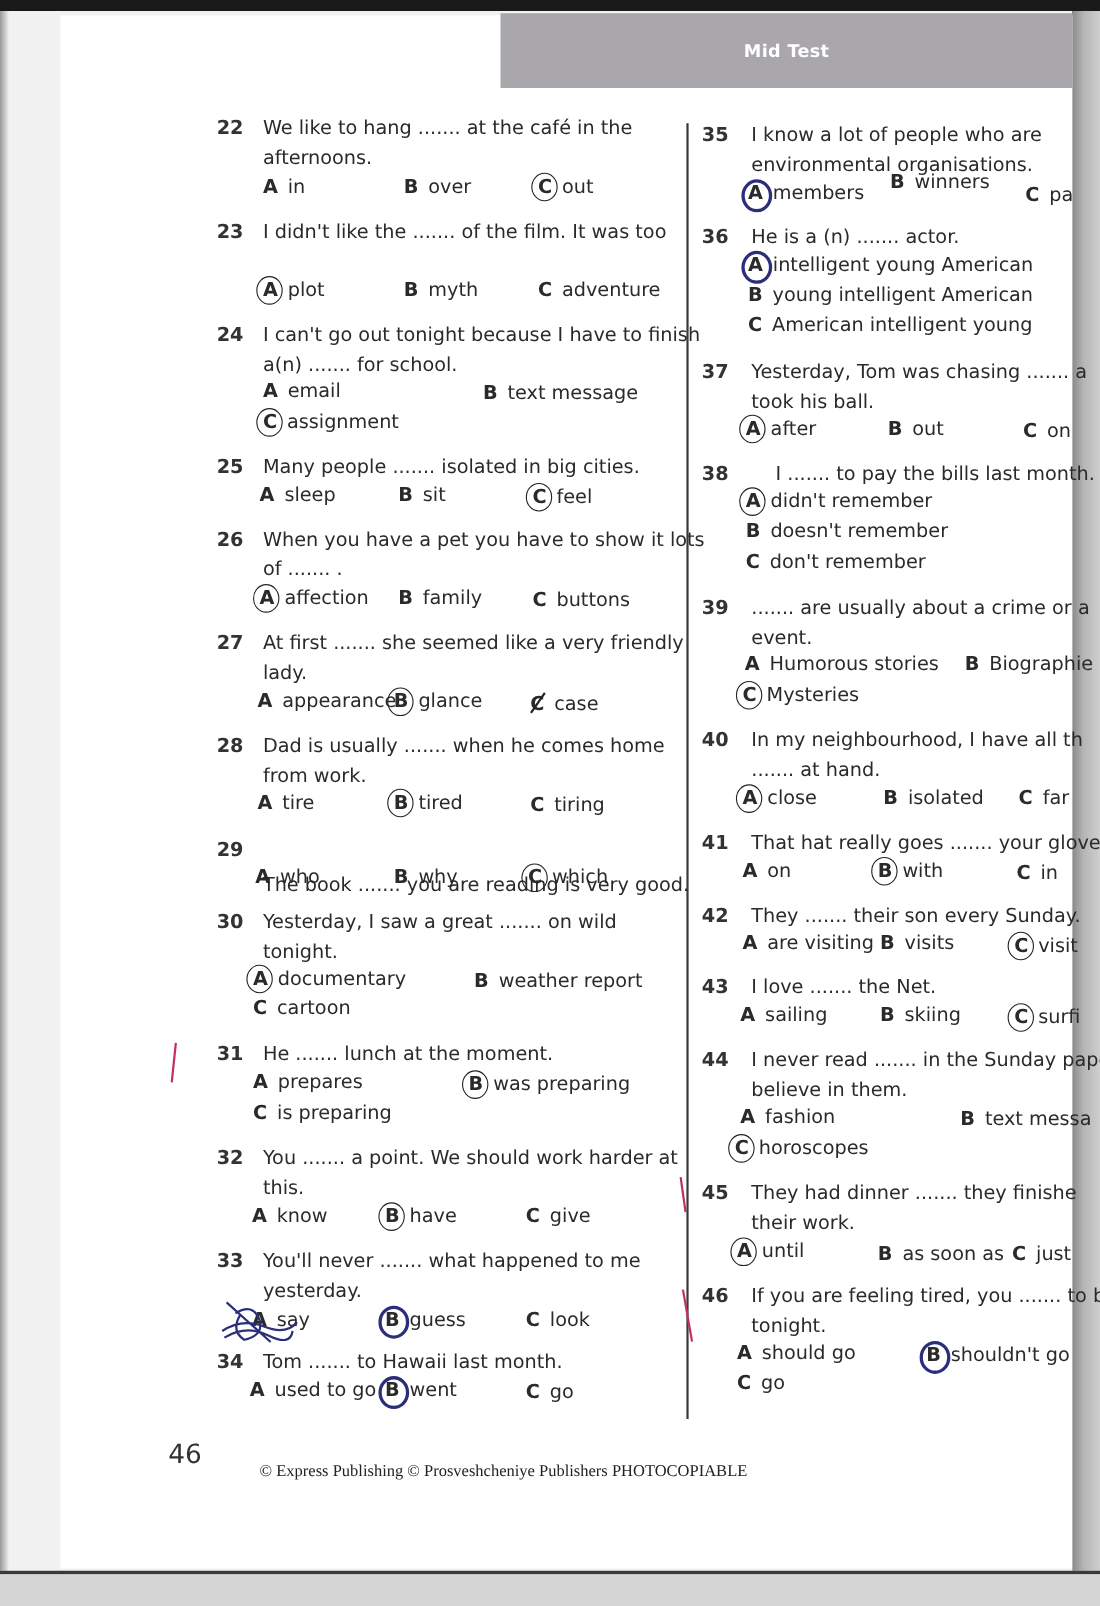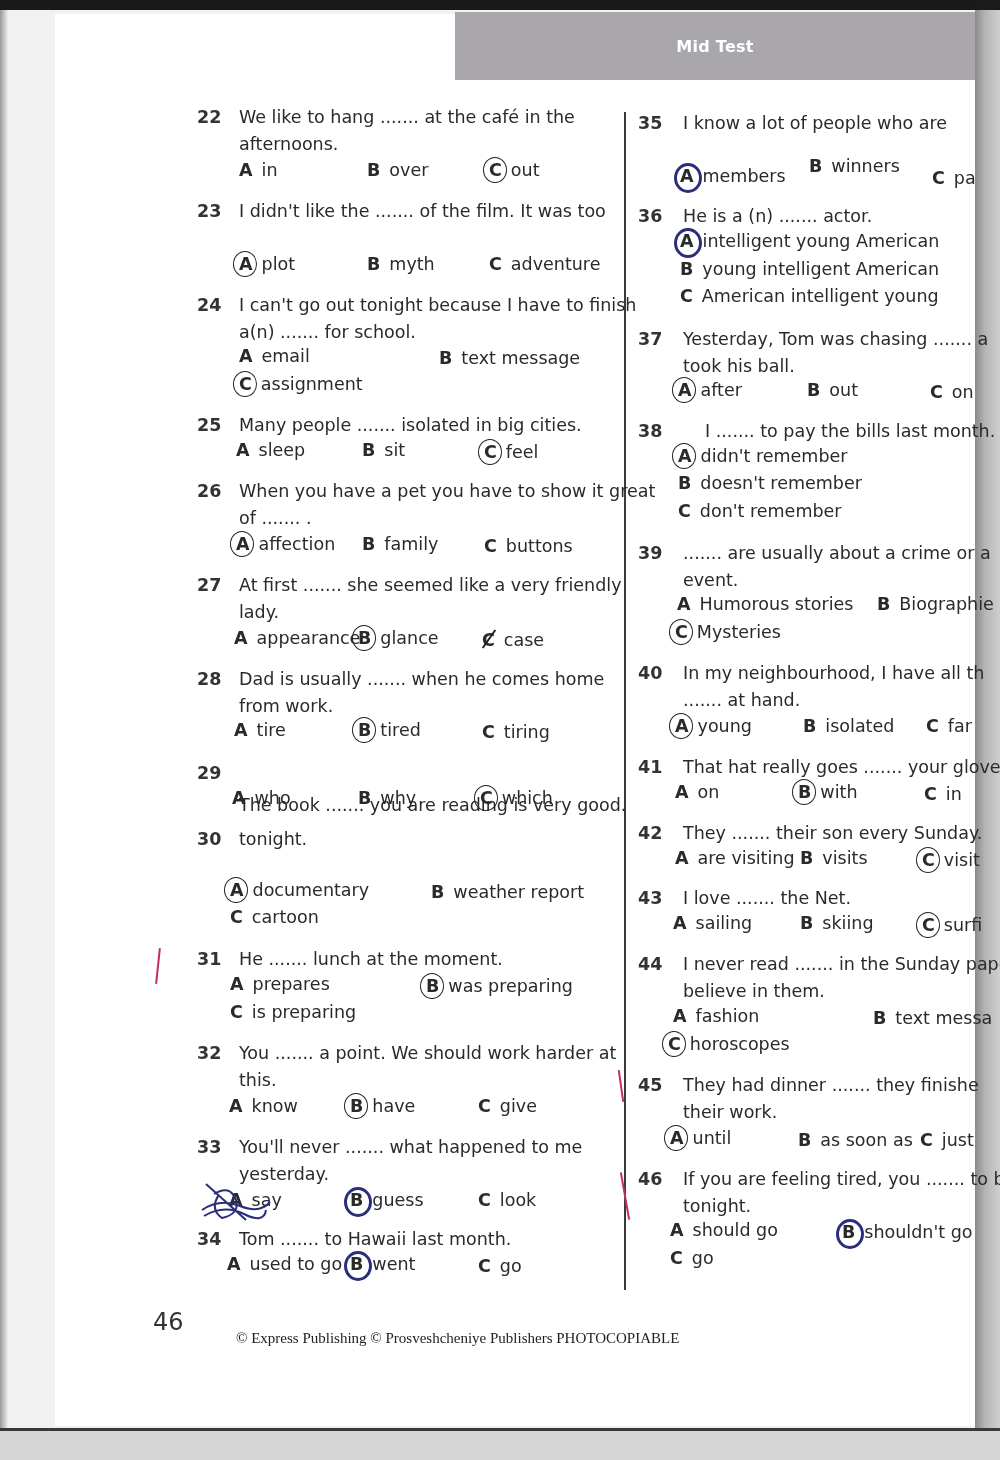--- a/index.html
+++ b/index.html
@@ -98,21 +98,21 @@
       <div class="stem" style="left: 42px;">
         <div style="white-space: nowrap;">Many people ....... isolated in big cities.</div>
       </div>
     </div>
     <div class="opt" style="left: 236px; top: 440px;"><span class="letter">A</span><span>sleep</span></div>
     <div class="opt" style="left: 362px; top: 440px;"><span class="letter">B</span><span>sit</span></div>
     <div class="opt circled" style="left: 484px; top: 442px;"><span class="letter">C</span><span>feel</span></div>
     <div class="q" style="left: 197px; top: 478px; width: 420px;">
       <span class="num">26</span>
       <div class="stem" style="left: 42px;">
-        <div style="white-space: nowrap;">When you have a pet you have to show it great</div>
+        <div style="white-space: nowrap;">When you have a pet you have to show it lots</div>
         <div style="white-space: nowrap;">of ....... .</div>
       </div>
     </div>
     <div class="opt circled" style="left: 236px; top: 534px;"><span class="letter">A</span><span>affection</span></div>
     <div class="opt" style="left: 362px; top: 534px;"><span class="letter">B</span><span>family</span></div>
     <div class="opt" style="left: 484px; top: 536px;"><span class="letter">C</span><span>buttons</span></div>
     <div class="q" style="left: 197px; top: 572px; width: 420px;">
       <span class="num">27</span>
       <div class="stem" style="left: 42px;">
         <div style="white-space: nowrap;">At first ....... she seemed like a very friendly</div>
@@ -137,20 +137,21 @@
       <div class="stem" style="left: 42px;">
         <div style="white-space: nowrap; margin-top: 32px;">The book ....... you are reading is very good.</div>
       </div>
     </div>
     <div class="opt" style="left: 232px; top: 788px;"><span class="letter">A</span><span>who</span></div>
     <div class="opt" style="left: 358px; top: 788px;"><span class="letter">B</span><span>why</span></div>
     <div class="opt circled" style="left: 480px; top: 788px;"><span class="letter">C</span><span>which</span></div>
     <div class="q" style="left: 197px; top: 826px; width: 420px;">
       <span class="num">30</span>
       <div class="stem" style="left: 42px;">
+        <div style="white-space: nowrap;">Yesterday, I saw a great ....... on wild</div>
         <div style="white-space: nowrap;">tonight.</div>
       </div>
     </div>
     <div class="opt circled" style="left: 230px; top: 880px;"><span class="letter">A</span><span>documentary</span></div>
     <div class="opt" style="left: 431px; top: 882px;"><span class="letter">B</span><span>weather report</span></div>
     <div class="opt" style="left: 230px; top: 907px;"><span class="letter">C</span><span>cartoon</span></div>
     <div class="q" style="left: 197px; top: 946px; width: 420px;">
       <span class="num">31</span>
       <div class="stem" style="left: 42px;">
         <div style="white-space: nowrap;">He ....... lunch at the moment.</div>
@@ -188,20 +189,21 @@
     <div class="opt" style="left: 227px; top: 1254px;"><span class="letter">A</span><span>used to go</span></div>
     <div class="opt circled-blue" style="left: 350px; top: 1254px;"><span class="letter">B</span><span>went</span></div>
     <div class="opt" style="left: 478px; top: 1256px;"><span class="letter">C</span><span>go</span></div>
   </div>
 
 <div id="right-col">
     <div class="q" style="left: 638px; top: 110px; width: 340px;">
       <span class="num">35</span>
       <div class="stem" style="left: 45px;">
         <div style="white-space: nowrap;">I know a lot of people who are</div>
+        <div style="white-space: nowrap;">environmental organisations.</div>
       </div>
     </div>
     <div class="opt circled-blue" style="left: 680px; top: 166px;"><span class="letter">A</span><span>members</span></div>
     <div class="opt" style="left: 809px; top: 156px;"><span class="letter">B</span><span>winners</span></div>
     <div class="opt" style="left: 932px; top: 168px;"><span class="letter">C</span><span>pa</span></div>
     <div class="q" style="left: 638px; top: 203px; width: 340px;">
       <span class="num">36</span>
       <div class="stem" style="left: 45px;">
         <div style="white-space: nowrap;">He is a (n) ....... actor.</div>
       </div>
@@ -238,21 +240,21 @@
     <div class="opt" style="left: 677px; top: 594px;"><span class="letter">A</span><span>Humorous stories</span></div>
     <div class="opt" style="left: 877px; top: 594px;"><span class="letter">B</span><span>Biographie</span></div>
     <div class="opt circled" style="left: 675px; top: 622px;"><span class="letter">C</span><span>Mysteries</span></div>
     <div class="q" style="left: 638px; top: 660px; width: 340px;">
       <span class="num">40</span>
       <div class="stem" style="left: 45px;">
         <div style="white-space: nowrap;">In my neighbourhood, I have all th</div>
         <div style="white-space: nowrap;">....... at hand.</div>
       </div>
     </div>
-    <div class="opt circled" style="left: 675px; top: 716px;"><span class="letter">A</span><span>young</span></div>
+    <div class="opt circled" style="left: 675px; top: 716px;"><span class="letter">A</span><span>close</span></div>
     <div class="opt" style="left: 803px; top: 716px;"><span class="letter">B</span><span>isolated</span></div>
     <div class="opt" style="left: 926px; top: 716px;"><span class="letter">C</span><span>far</span></div>
     <div class="q" style="left: 638px; top: 754px; width: 340px;">
       <span class="num">41</span>
       <div class="stem" style="left: 45px;">
         <div style="white-space: nowrap;">That hat really goes ....... your gloves</div>
       </div>
     </div>
     <div class="opt" style="left: 675px; top: 782px;"><span class="letter">A</span><span>on</span></div>
     <div class="opt circled" style="left: 798px; top: 782px;"><span class="letter">B</span><span>with</span></div>

